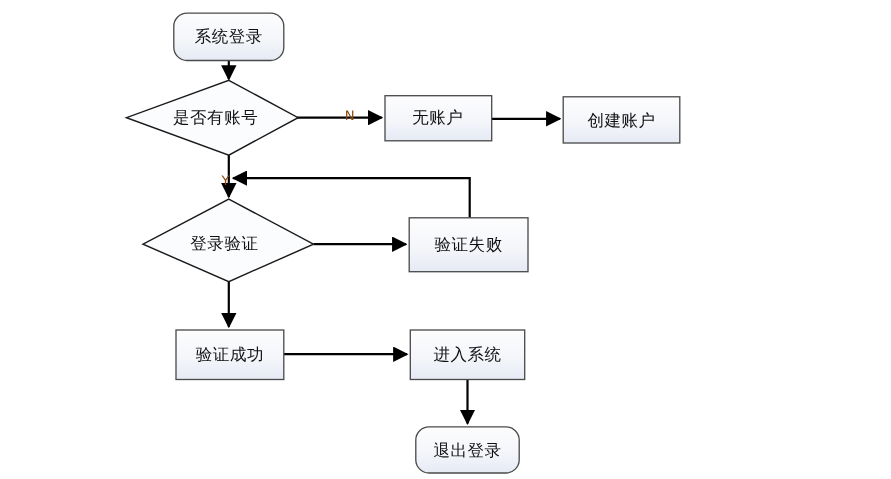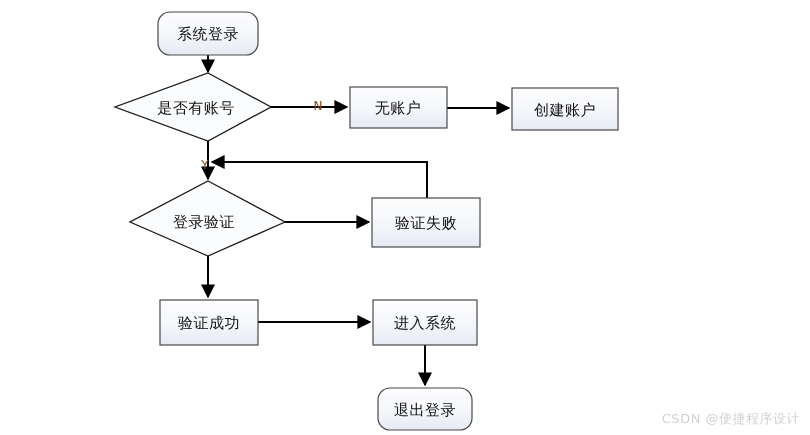--- a/index.html
+++ b/index.html
@@ -143,15 +143,14 @@
       <rect class="shape-box" x="373" y="300" width="104" height="45" fill="url(#boxGrad)"></rect>
       <text class="node-label" x="425" y="323">进入系统</text>
     </g>
 
     <g>
       <rect class="shape-box" x="378" y="388" width="94" height="42" rx="12" ry="12" fill="url(#boxGrad)"></rect>
       <text class="node-label" x="425" y="410">退出登录</text>
     </g>
   </svg>
 
-  <div class="watermark">CSDN @便捷程序设计</div>
 
 </div>
 
 </body></html>

